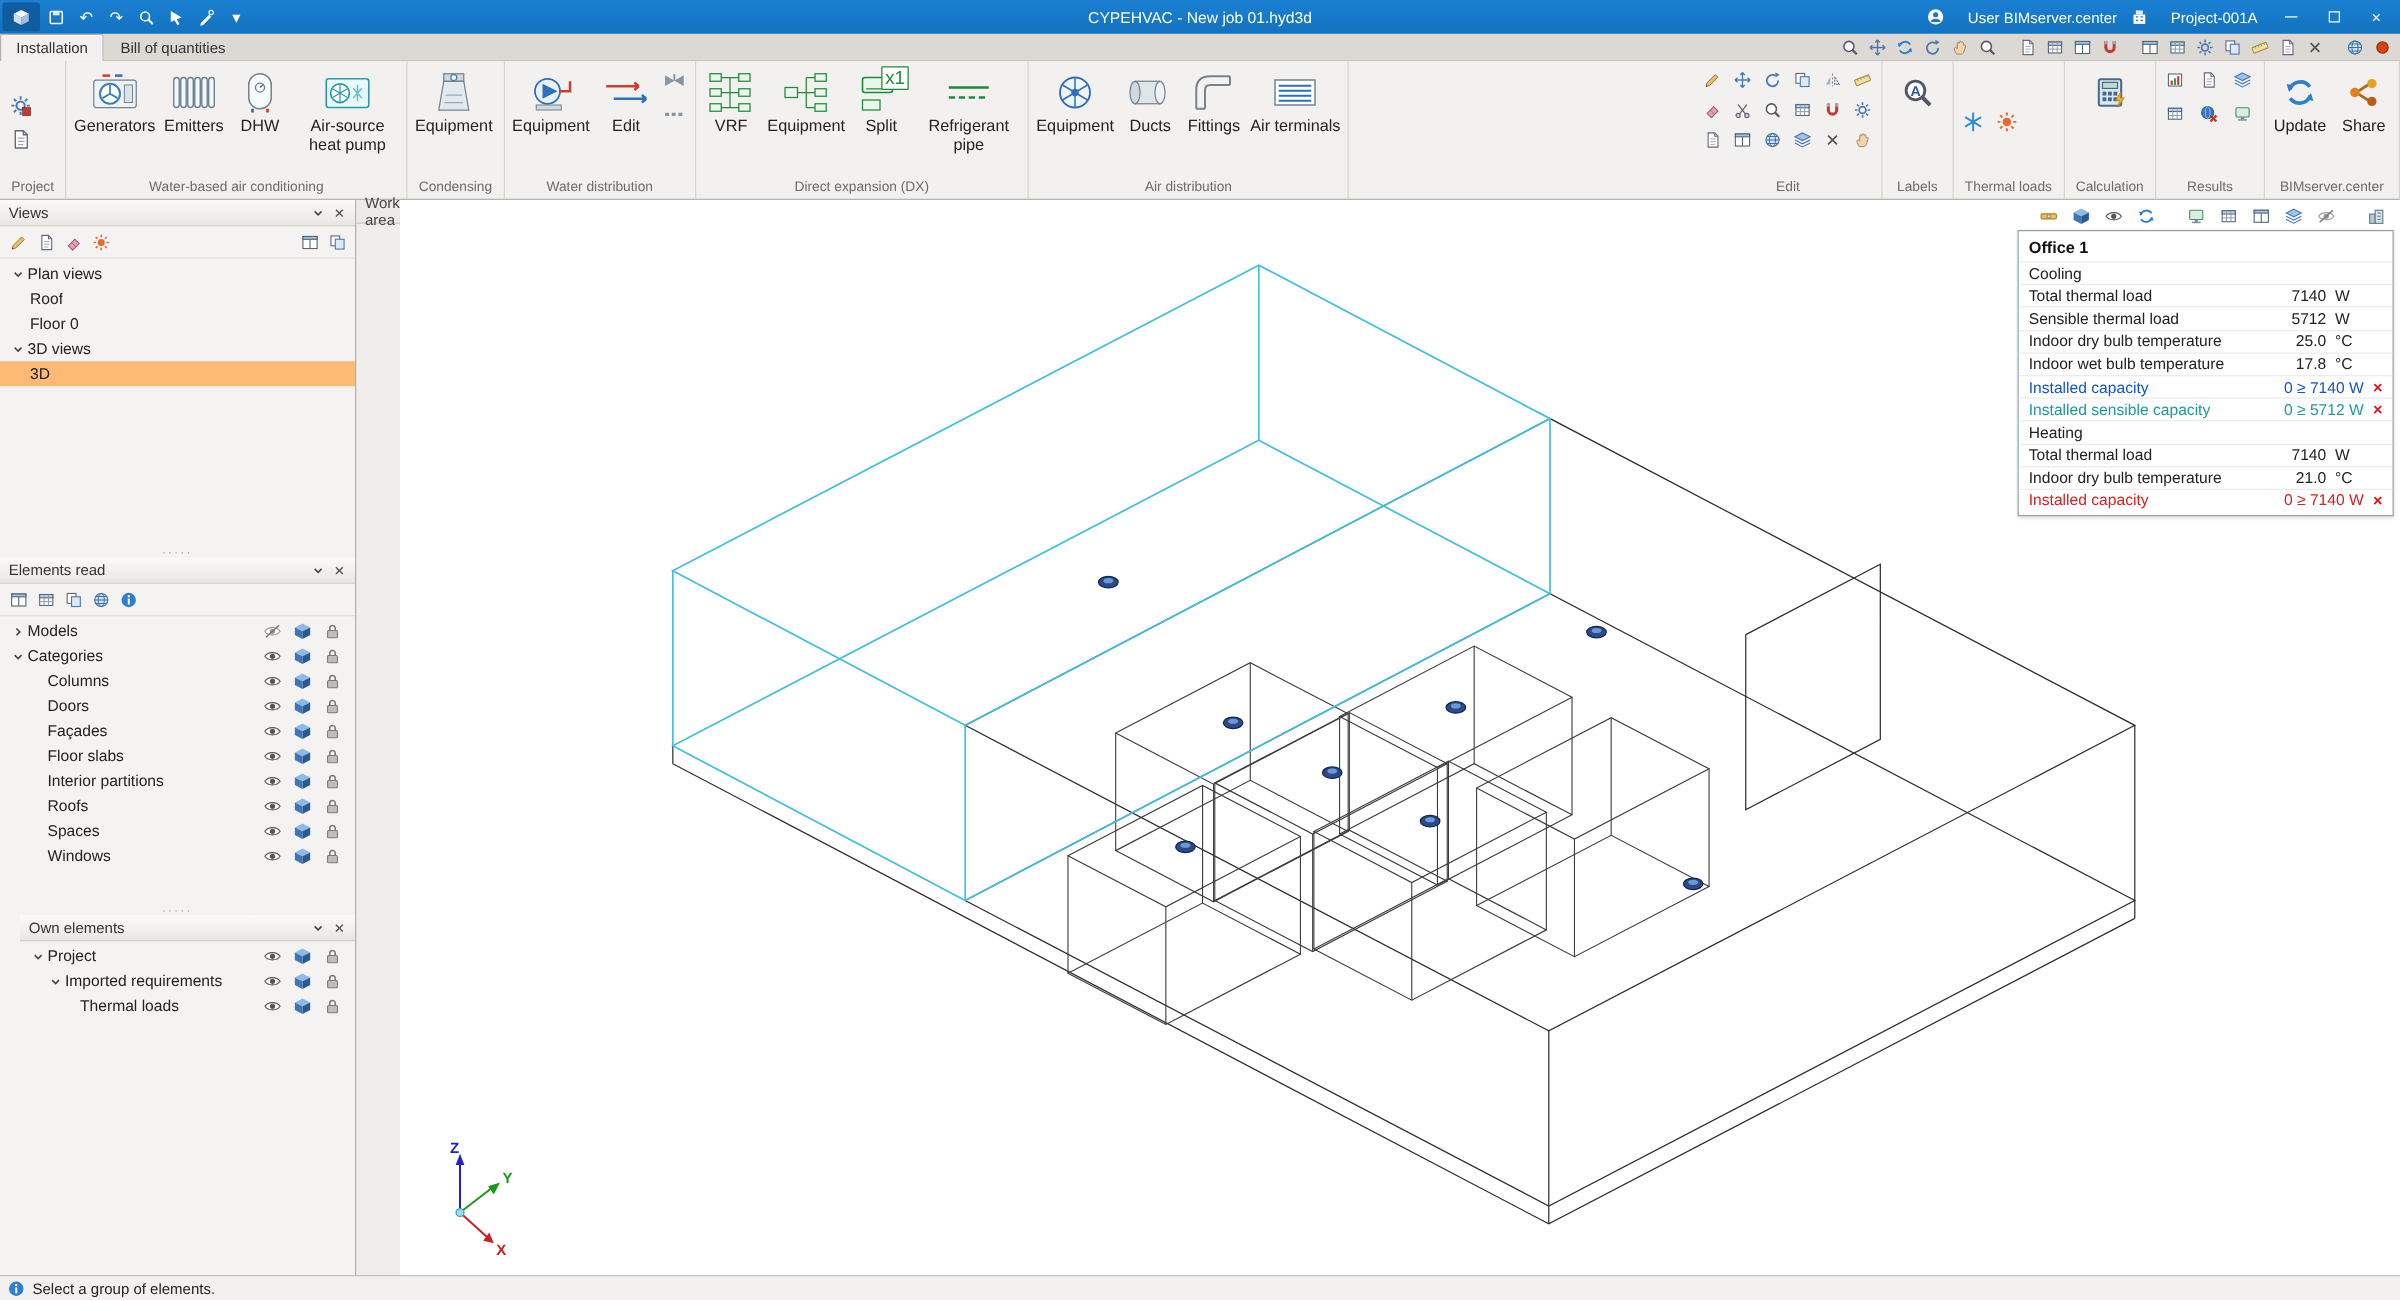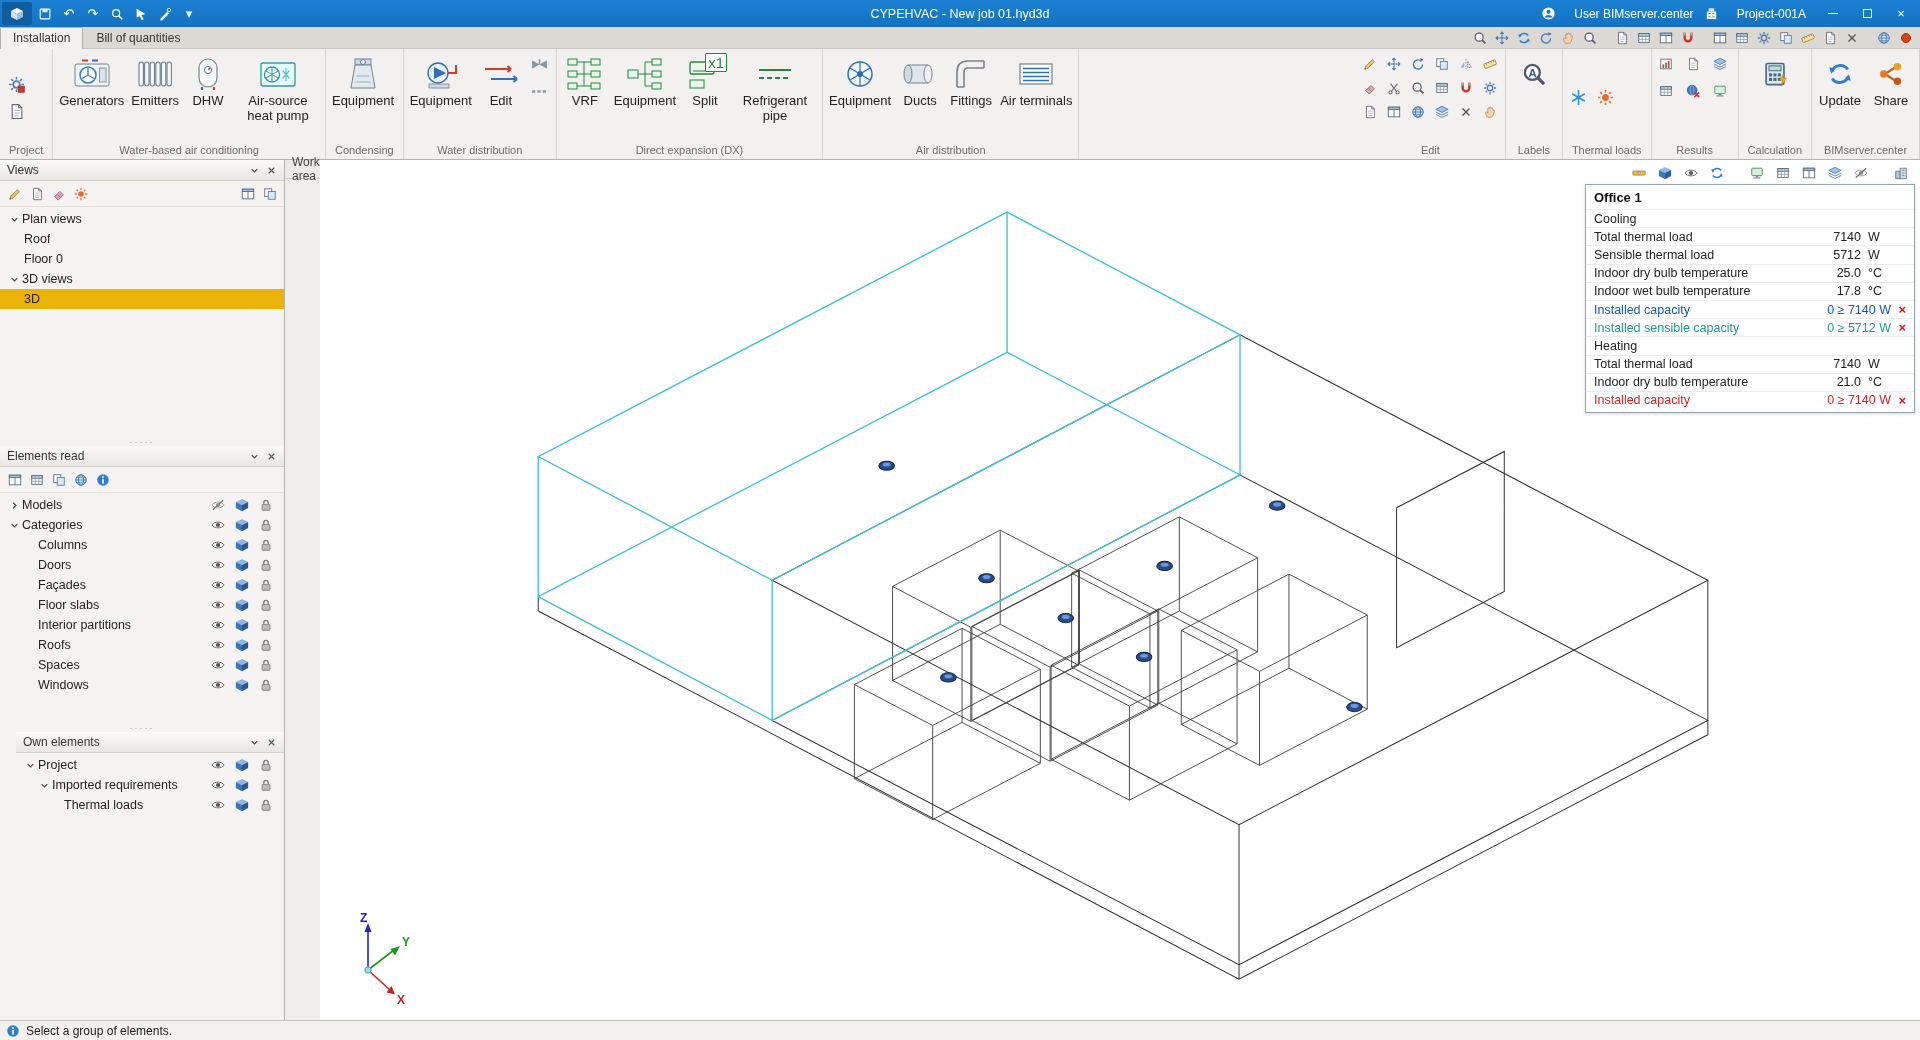--- a/index.html
+++ b/index.html
@@ -65,41 +65,41 @@
   .ph-title { flex:1; }
   .ph-btn { width:17px; height:17px; display:flex; align-items:center; justify-content:center; border-radius:2px; }
   .ph-btn svg { width:11px; height:11px; }
   .ptb { height:26px; display:flex; align-items:center; gap:1px; padding:2px 4px; border-bottom:1px solid #e2dfdb; flex:0 0 26px; }
   .ptb .mi { width:21px; height:21px; }
   .ptb .push { margin-left:auto; }
   .splitter { height:8px; display:flex; align-items:center; justify-content:center; color:#9a9794; font-size:9px; letter-spacing:2px; line-height:0; flex:0 0 8px; }
   .tree { padding-top:2px; }
   .trow { display:flex; align-items:center; height:20px; padding-right:10px; font-size:12.5px; color:#222; }
   .trow.bold { font-weight:normal; }
-  .trow.selected { background:#eab308; }
+  .trow.selected { background:#fdba74; }
   .chev { width:16px; height:16px; display:inline-flex; align-items:center; justify-content:center; flex:0 0 16px; }
   .chev svg { width:11px; height:11px; }
   .ind0 { padding-left:6px; } .ind1 { padding-left:24px; } .ind2 { padding-left:38px; } .ind1b { padding-left:20px; } .ind2b { padding-left:48px; }
   .tlabel { white-space:nowrap; overflow:hidden; }
   .ticons { margin-left:auto; display:flex; gap:8px; }
   .ti { width:16px; height:16px; display:inline-flex; align-items:center; justify-content:center; }
   .ti svg { width:14px; height:14px; }
 
   
   .workarea { flex:1; display:flex; flex-direction:row; min-width:0; }
   .wa-header { height:19px; background:#eceae7; border-bottom:1px solid #ccc9c5; display:flex; align-items:center; padding-left:7px; color:#444; font-size:12px; flex:0 0 19px; }
   .wa-canvas { position:relative; flex:1; background:#ffffff; overflow:hidden; }
   .wa-tools { position:absolute; top:3px; right:8px; display:flex; gap:4px; z-index:5; }
   .wa-tools .mi { width:22px; height:20px; }
   .wa-tools .gap { width:10px; }
   .scene { position:absolute; inset:0; width:100%; height:100%; }
   .gizmo { position:absolute; left:18px; bottom:12px; width:100px; height:100px; z-index:4; }
 
   
-  .info-panel { position:absolute; top:24px; right:5px; width:330px; background:rgba(255,255,255,0.97); border:1px solid #98a3ac; z-index:6; padding:2px 0 3px; box-shadow:0 1px 3px rgba(0,0,0,.15); }
+  .info-panel { position:absolute; top:24px; right:5px; width:301px; background:rgba(255,255,255,0.97); border:1px solid #98a3ac; z-index:6; padding:2px 0 3px; box-shadow:0 1px 3px rgba(0,0,0,.15); }
   .ip-title { font-weight:bold; font-size:13px; padding:3px 8px 4px; color:#111; }
   .ip-row { display:flex; align-items:center; padding:0 8px; height:18.2px; font-size:12.5px; border-top:1px solid #ececec; }
   .ip-row.sec { color:#222; }
   .ip-row .lab { flex:1; white-space:nowrap; }
   .ip-row .val { width:64px; text-align:right; }
   .ip-row .val.wide { width:94px; }
   .ip-row .unit { width:30px; padding-left:7px; }
   .ip-row .mark { width:15px; text-align:right; }
   .ip-row .mark.fail { color:#e01515; font-weight:bold; font-size:13px; }
   .c-blue .lab, .c-blue .val { color:#1553c8; }
@@ -819,67 +819,67 @@
         <span class="sbtn">
             <svg viewBox="0 0 16 16">
               <use href="#s-sun"></use>
             </svg>
           </span>
       </div>
       <div class="rgl">Thermal loads</div>
     </div>
 
     <div class="rgroup">
-      <div class="ritems editgrid" style="grid-template-columns:repeat(3,26px);grid-auto-rows:26px">
-        <span class="mi">
-            <svg>
-              <use href="#s-chart"></use>
-            </svg>
-          </span>
-        <span class="mi">
-            <svg>
-              <use href="#s-doc"></use>
-            </svg>
-          </span>
-        <span class="mi">
-            <svg>
-              <use href="#s-layers"></use>
-            </svg>
-          </span>
-        <span class="mi">
-            <svg>
-              <use href="#s-table"></use>
-            </svg>
-          </span>
-        <span class="mi">
-            <svg>
-              <use href="#s-spherex"></use>
-            </svg>
-          </span>
-        <span class="mi">
-            <svg>
-              <use href="#s-monitor"></use>
-            </svg>
-          </span>
-      </div>
-      <div class="rgl">Results</div>
-    </div>
-
-    <div class="rgroup">
       <div class="ritems" style="justify-content:center">
         <div class="rbtn">
           <div class="ric small">
               <svg viewBox="0 0 16 16">
                 <use href="#s-calc"></use>
                 <use href="#s-bolt" transform="translate(8.5,7) scale(0.55)"></use>
               </svg>
             </div>
         </div>
       </div>
       <div class="rgl">Calculation</div>
+    </div>
+
+    <div class="rgroup">
+      <div class="ritems editgrid" style="grid-template-columns:repeat(3,26px);grid-auto-rows:26px">
+        <span class="mi">
+            <svg>
+              <use href="#s-chart"></use>
+            </svg>
+          </span>
+        <span class="mi">
+            <svg>
+              <use href="#s-doc"></use>
+            </svg>
+          </span>
+        <span class="mi">
+            <svg>
+              <use href="#s-layers"></use>
+            </svg>
+          </span>
+        <span class="mi">
+            <svg>
+              <use href="#s-table"></use>
+            </svg>
+          </span>
+        <span class="mi">
+            <svg>
+              <use href="#s-spherex"></use>
+            </svg>
+          </span>
+        <span class="mi">
+            <svg>
+              <use href="#s-monitor"></use>
+            </svg>
+          </span>
+      </div>
+      <div class="rgl">Results</div>
     </div>
 
     <div class="rgroup">
       <div class="ritems">
         <div class="rbtn">
           <div class="ric small">
               <svg viewBox="0 0 16 16">
                 <use href="#s-sync"></use>
               </svg>
             </div>

